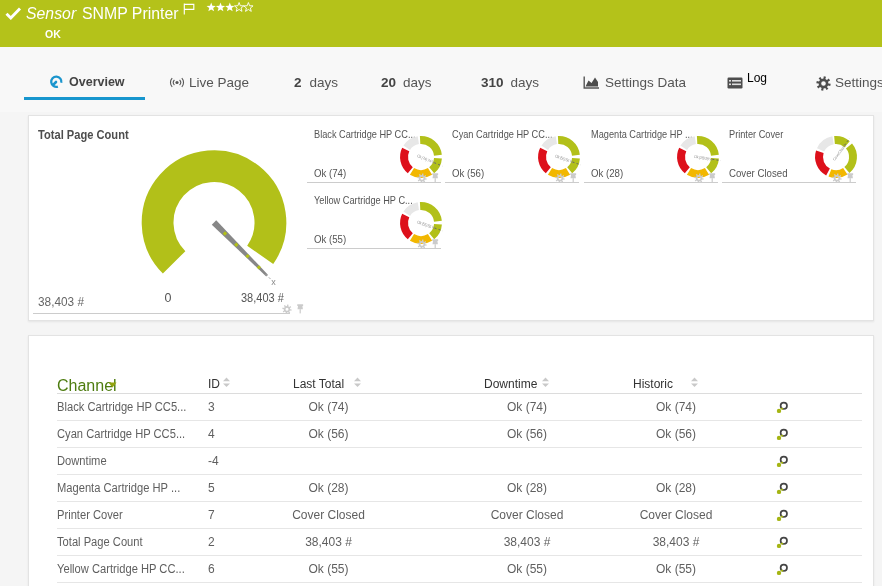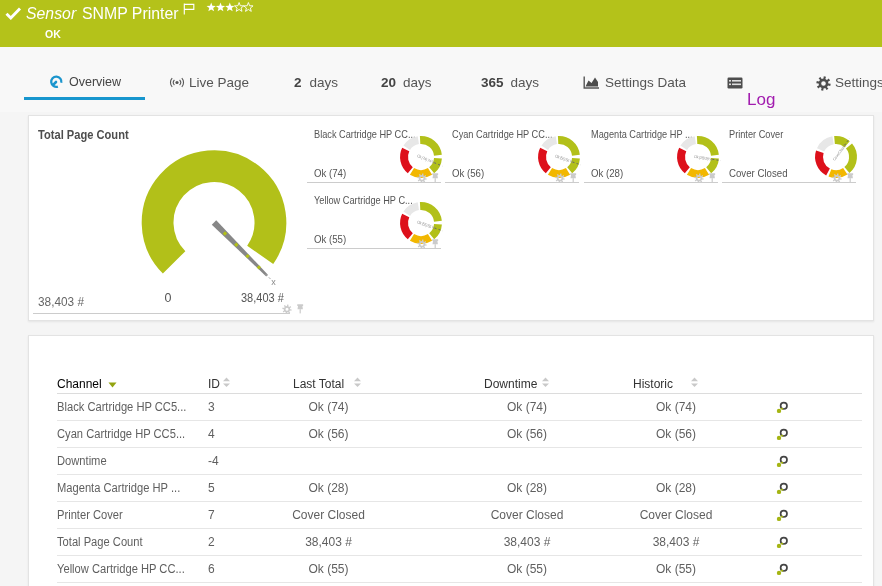--- a/index.html
+++ b/index.html
@@ -21,45 +21,45 @@
       <path d="M 33.10 0.50 L 34.31 3.74 L 37.76 3.89 L 35.06 6.04 L 35.98 9.36 L 33.10 7.46 L 30.22 9.36 L 31.14 6.04 L 28.44 3.89 L 31.89 3.74 Z" fill="none" stroke="#fff" stroke-width="0.9"></path>
       <path d="M 42.40 0.50 L 43.61 3.74 L 47.06 3.89 L 44.36 6.04 L 45.28 9.36 L 42.40 7.46 L 39.52 9.36 L 40.44 6.04 L 37.74 3.89 L 41.19 3.74 Z" fill="none" stroke="#fff" stroke-width="0.9"></path>
     </svg>
 <div class="abs" style="left:45px;top:28px;font-size:10.5px;font-weight:bold;color:#fff">OK</div>
 </div>
 <div class="abs" style="left:0;top:47px;width:882px;height:65px;background:#f8f8f8">
 <svg class="abs" style="left:49px;top:28px" width="15" height="14" viewBox="0 0 15 14">
       <path d="M 8.88 11.55 A 5.10 5.10 0 1 1 12.27 7.85" fill="none" stroke="#1b95cd" stroke-width="2.3"></path>
       <path d="M 7.0 7.0 L 4.4 9.6" stroke="#1b95cd" stroke-width="2.6" stroke-linecap="round"></path>
     </svg>
-<div class="abs" style="left:69px;top:28px;font-size:12.5px;color:#444;font-weight:normal">Overview</div>
+<div class="abs" style="left:69px;top:28px;font-size:12.5px;color:#444;font-weight:bold">Overview</div>
 <svg class="abs" style="left:169px;top:29px" width="16" height="13" viewBox="0 0 16 13">
       <circle cx="8" cy="6.5" r="1.6" fill="#555"></circle>
       <path d="M 5.4 4 A 3.6 3.6 0 0 0 5.4 9" fill="none" stroke="#555" stroke-width="1.1"></path>
       <path d="M 3.2 2.2 A 6.2 6.2 0 0 0 3.2 10.8" fill="none" stroke="#555" stroke-width="1.1"></path>
       <path d="M 10.6 4 A 3.6 3.6 0 0 1 10.6 9" fill="none" stroke="#555" stroke-width="1.1"></path>
       <path d="M 12.8 2.2 A 6.2 6.2 0 0 1 12.8 10.8" fill="none" stroke="#555" stroke-width="1.1"></path>
     </svg>
 <div class="abs" style="left:189px;top:28px;font-size:13.5px;color:#555">Live Page</div>
 <div class="abs" style="left:294px;top:28px;font-size:13.5px;color:#444"><b>2</b><span style="color:#555;margin-left:8px">days</span></div>
 <div class="abs" style="left:381px;top:28px;font-size:13.5px;color:#444"><b>20</b><span style="color:#555;margin-left:7px">days</span></div>
-<div class="abs" style="left:481px;top:28px;font-size:13.5px;color:#444"><b>365</b><span style="color:#555;margin-left:7px">days</span></div>
+<div class="abs" style="left:481px;top:28px;font-size:13.5px;color:#444"><b>310</b><span style="color:#555;margin-left:7px">days</span></div>
 <svg class="abs" style="left:583px;top:29px" width="17" height="13" viewBox="0 0 17 13">
       <path d="M1.2 0.5 L1.2 12 L16 12" fill="none" stroke="#555" stroke-width="1.4"></path>
       <path d="M2.5 10.5 L5.5 4.5 L8.5 7 L12 1.5 L15 6 L15 10.5 Z" fill="#4d4d4d"></path>
     </svg>
 <div class="abs" style="left:605px;top:28px;font-size:13.5px;color:#555">Settings Data</div>
 <svg class="abs" style="left:727px;top:30px" width="16" height="12" viewBox="0 0 16 12">
       <rect x="0.5" y="0.5" width="15" height="11" rx="1.2" fill="#4d4d4d"></rect>
       <rect x="2" y="3" width="2" height="1.6" fill="#ddd"></rect>
       <rect x="5" y="3" width="9" height="1.6" fill="#ddd"></rect>
       <rect x="2" y="6.5" width="2" height="1.6" fill="#ddd"></rect>
       <rect x="5" y="6.5" width="9" height="1.6" fill="#ddd"></rect>
     </svg>
-<div class="abs" style="left:747px;top:43px;font-size:17px;color:#a21caf">Log</div>
+<div class="abs" style="left:747px;top:24px;font-size:12px;color:#000000">Log</div>
 <svg class="abs" style="left:816px;top:29px" width="15" height="15" viewBox="0 0 15 15">
       <path d="M 7.78 0.31 L 9.99 0.75 L 9.39 2.98 L 10.95 4.02 L 12.79 2.61 L 14.04 4.49 L 12.03 5.65 L 12.40 7.48 L 14.69 7.78 L 14.25 9.99 L 12.02 9.39 L 10.98 10.95 L 12.39 12.79 L 10.51 14.04 L 9.35 12.03 L 7.52 12.40 L 7.22 14.69 L 5.01 14.25 L 5.61 12.02 L 4.05 10.98 L 2.21 12.39 L 0.96 10.51 L 2.97 9.35 L 2.60 7.52 L 0.31 7.22 L 0.75 5.01 L 2.98 5.61 L 4.02 4.05 L 2.61 2.21 L 4.49 0.96 L 5.65 2.97 L 7.48 2.60 Z M 9.80 7.50 A 2.30 2.30 0 1 0 5.20 7.50 A 2.30 2.30 0 1 0 9.80 7.50 Z" fill="#4d4d4d" fill-rule="evenodd"></path>
     </svg>
 <div class="abs" style="left:835px;top:28px;font-size:13.5px;color:#555">Settings</div>
 <div class="abs" style="left:24px;top:50px;width:121px;height:3px;background:#1796ce"></div>
 </div>
 <div class="abs" style="left:28px;top:115px;width:846px;height:206px;background:#fff;border:1px solid #e3e3e3;box-shadow:0 1px 2px rgba(0,0,0,0.07)">
 <div class="abs" style="left:9px;top:12px;font-size:12.5px;font-weight:bold;color:#4d4d4d;transform:scaleX(0.89);transform-origin:left top">Total Page Count</div>
 <svg class="abs" style="left:0;top:0" width="280" height="200" viewBox="0 0 280 200">
       <path d="M 145.12 146.38 A 56.40 56.40 0 1 1 231.20 138.85" fill="none" stroke="#b2c019" stroke-width="31.8"></path>
@@ -185,21 +185,21 @@
           <path d="M 5.18 1.50 L 6.63 1.79 L 6.24 3.25 L 7.25 3.93 L 8.45 3.01 L 9.27 4.23 L 7.96 4.99 L 8.20 6.19 L 9.70 6.38 L 9.41 7.83 L 7.95 7.44 L 7.27 8.45 L 8.19 9.65 L 6.97 10.47 L 6.21 9.16 L 5.01 9.40 L 4.82 10.90 L 3.37 10.61 L 3.76 9.15 L 2.75 8.47 L 1.55 9.39 L 0.73 8.17 L 2.04 7.41 L 1.80 6.21 L 0.30 6.02 L 0.59 4.57 L 2.05 4.96 L 2.73 3.95 L 1.81 2.75 L 3.03 1.93 L 3.79 3.24 L 4.99 3.00 Z M 6.50 6.20 A 1.50 1.50 0 1 0 3.50 6.20 A 1.50 1.50 0 1 0 6.50 6.20 Z" fill="#cbcbcb" fill-rule="evenodd"></path>
           <rect x="15.2" y="1.2" width="6" height="1.8" rx="0.4" fill="#cbcbcb"></rect>
           <path d="M16 3 L20.4 3 L20.9 6.2 L15.5 6.2 Z" fill="#cbcbcb"></path>
           <rect x="17.6" y="6.2" width="1.2" height="4.2" fill="#cbcbcb"></rect>
         </svg>
       </div>
 <div class="abs" style="left:2px;top:54px;width:134px;border-top:1px solid #ccc"></div>
 </div>
 </div>
 <div class="abs" style="left:28px;top:335px;width:846px;height:280px;background:#fff;border:1px solid #e3e3e3;box-shadow:0 1px 2px rgba(0,0,0,0.07)">
-<div class="abs" style="left:28px;top:41px;font-size:12px;color:#000000">Channel</div>
+<div class="abs" style="left:28px;top:41px;font-size:16px;color:#4d7c0f">Channel</div>
 <svg width="9" height="6" viewBox="0 0 9 6" style="position:absolute;left:79px;top:46px">
       <path d="M0.5 0.5 L8.5 0.5 L4.5 5.5 Z" fill="#93a410"></path>
     </svg>
 <div class="abs" style="left:179px;top:41px;font-size:12px;color:#333">ID</div>
 <svg width="9" height="11" viewBox="0 0 9 11" style="position:absolute;left:193px;top:41px">
       <path d="M1 4.2 L4.5 0.6 L8 4.2 Z" fill="#c9c9c9"></path>
       <path d="M1 6.4 L4.5 10 L8 6.4 Z" fill="#c9c9c9"></path>
     </svg>
 <div class="abs" style="left:264px;top:41px;font-size:12px;color:#333">Last Total</div>
 <svg width="9" height="11" viewBox="0 0 9 11" style="position:absolute;left:324px;top:41px">

